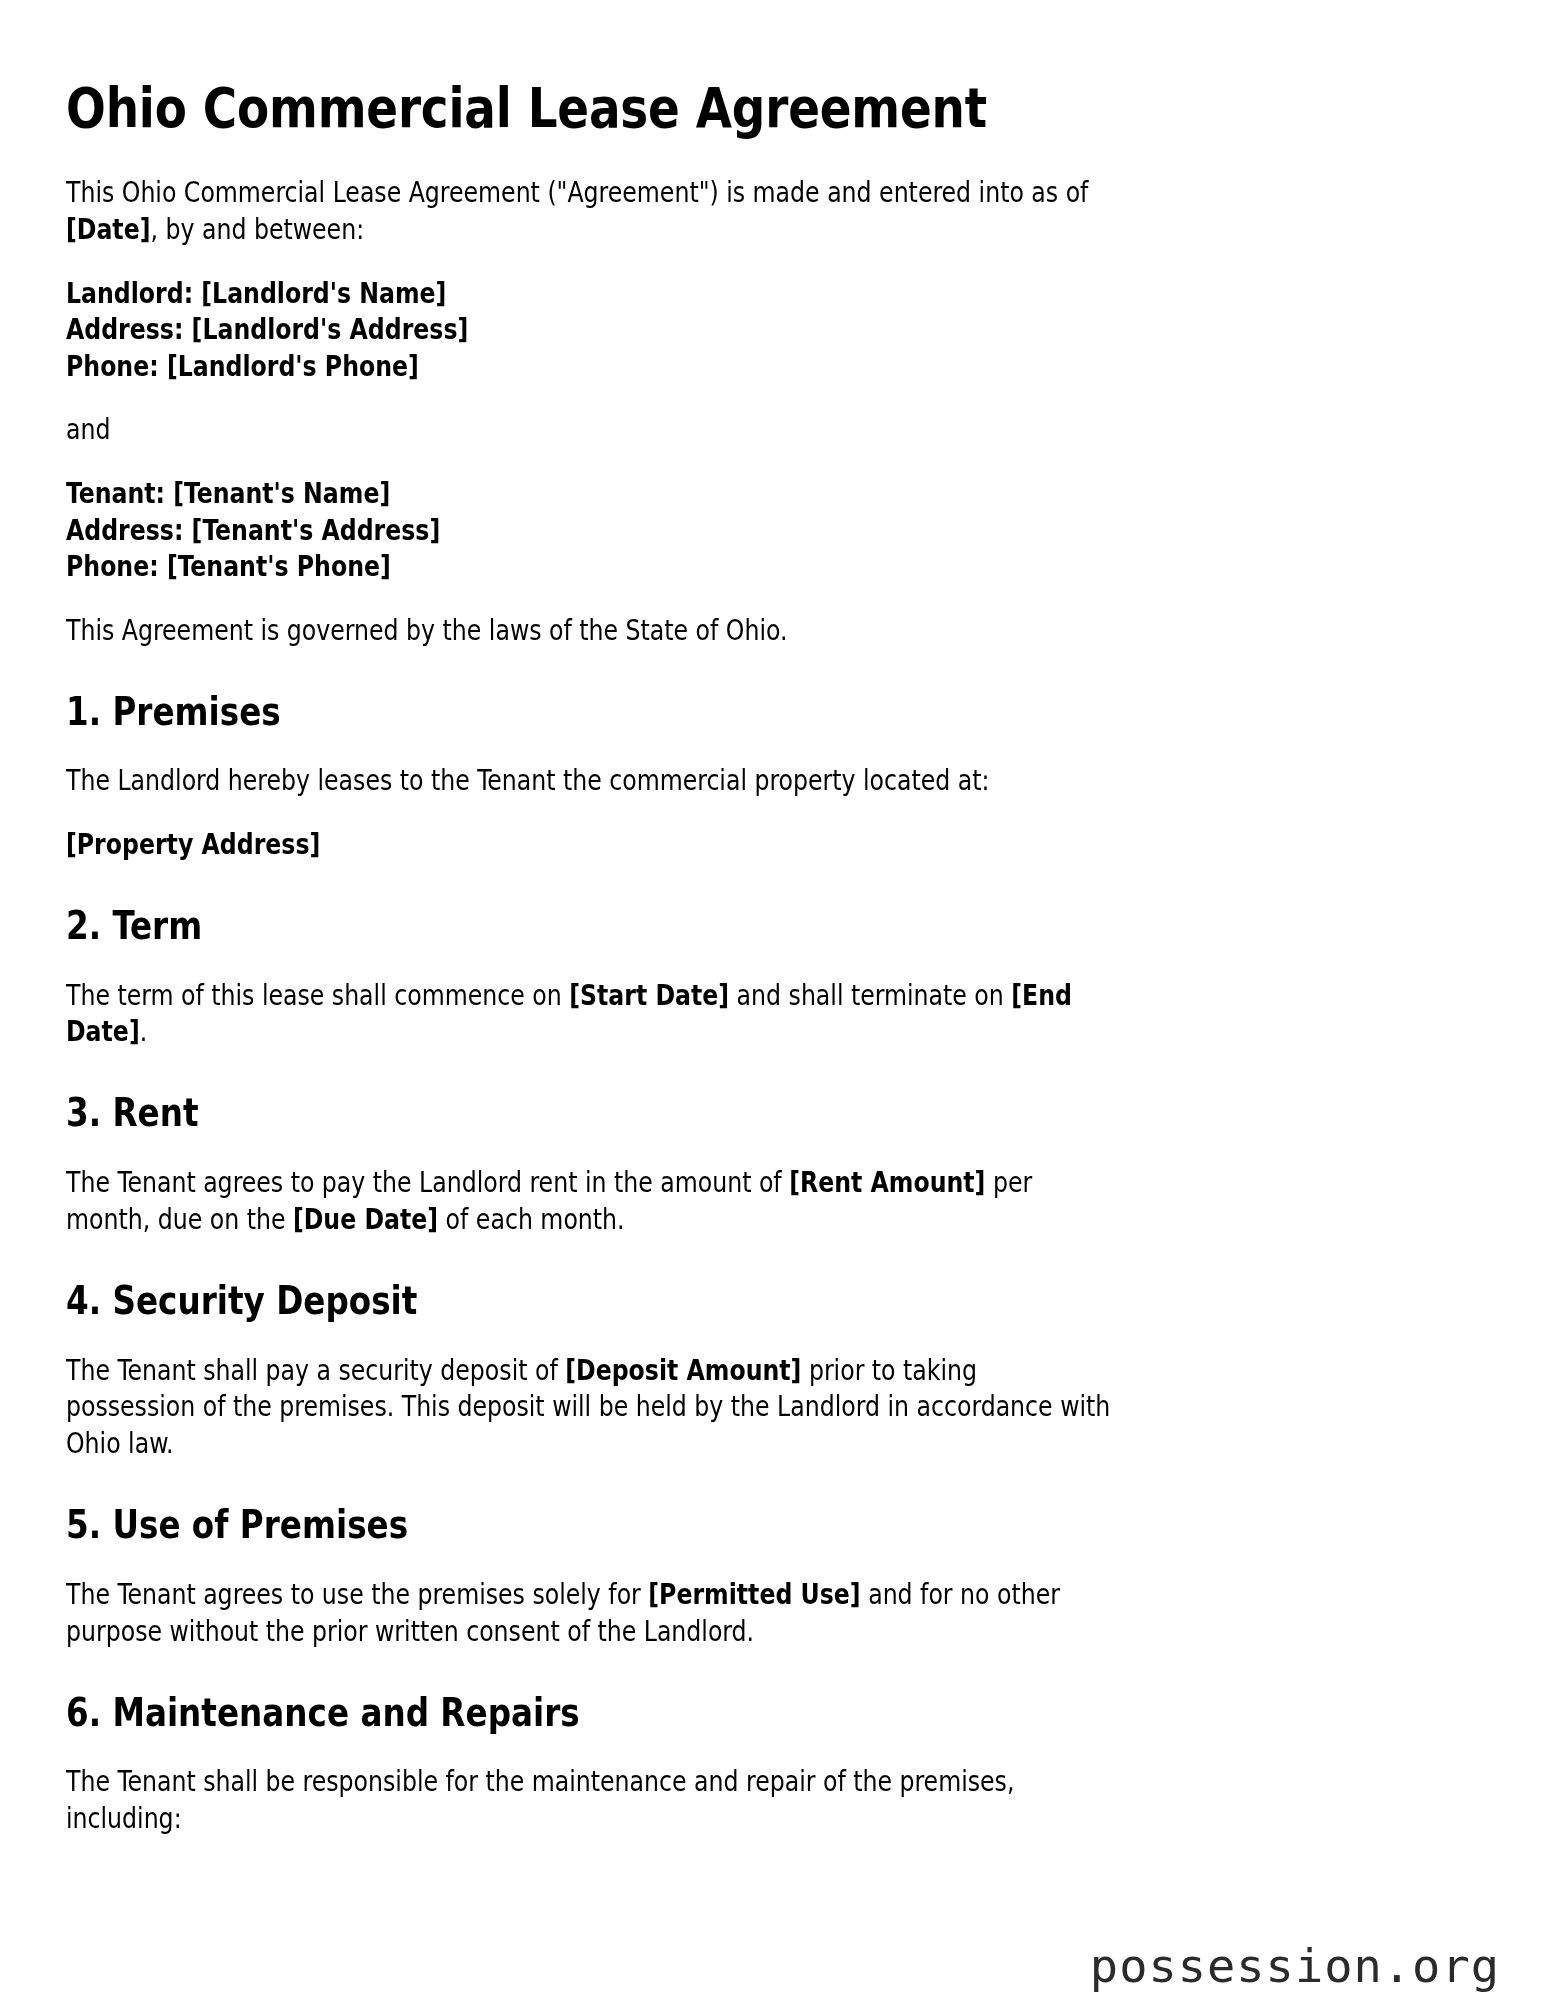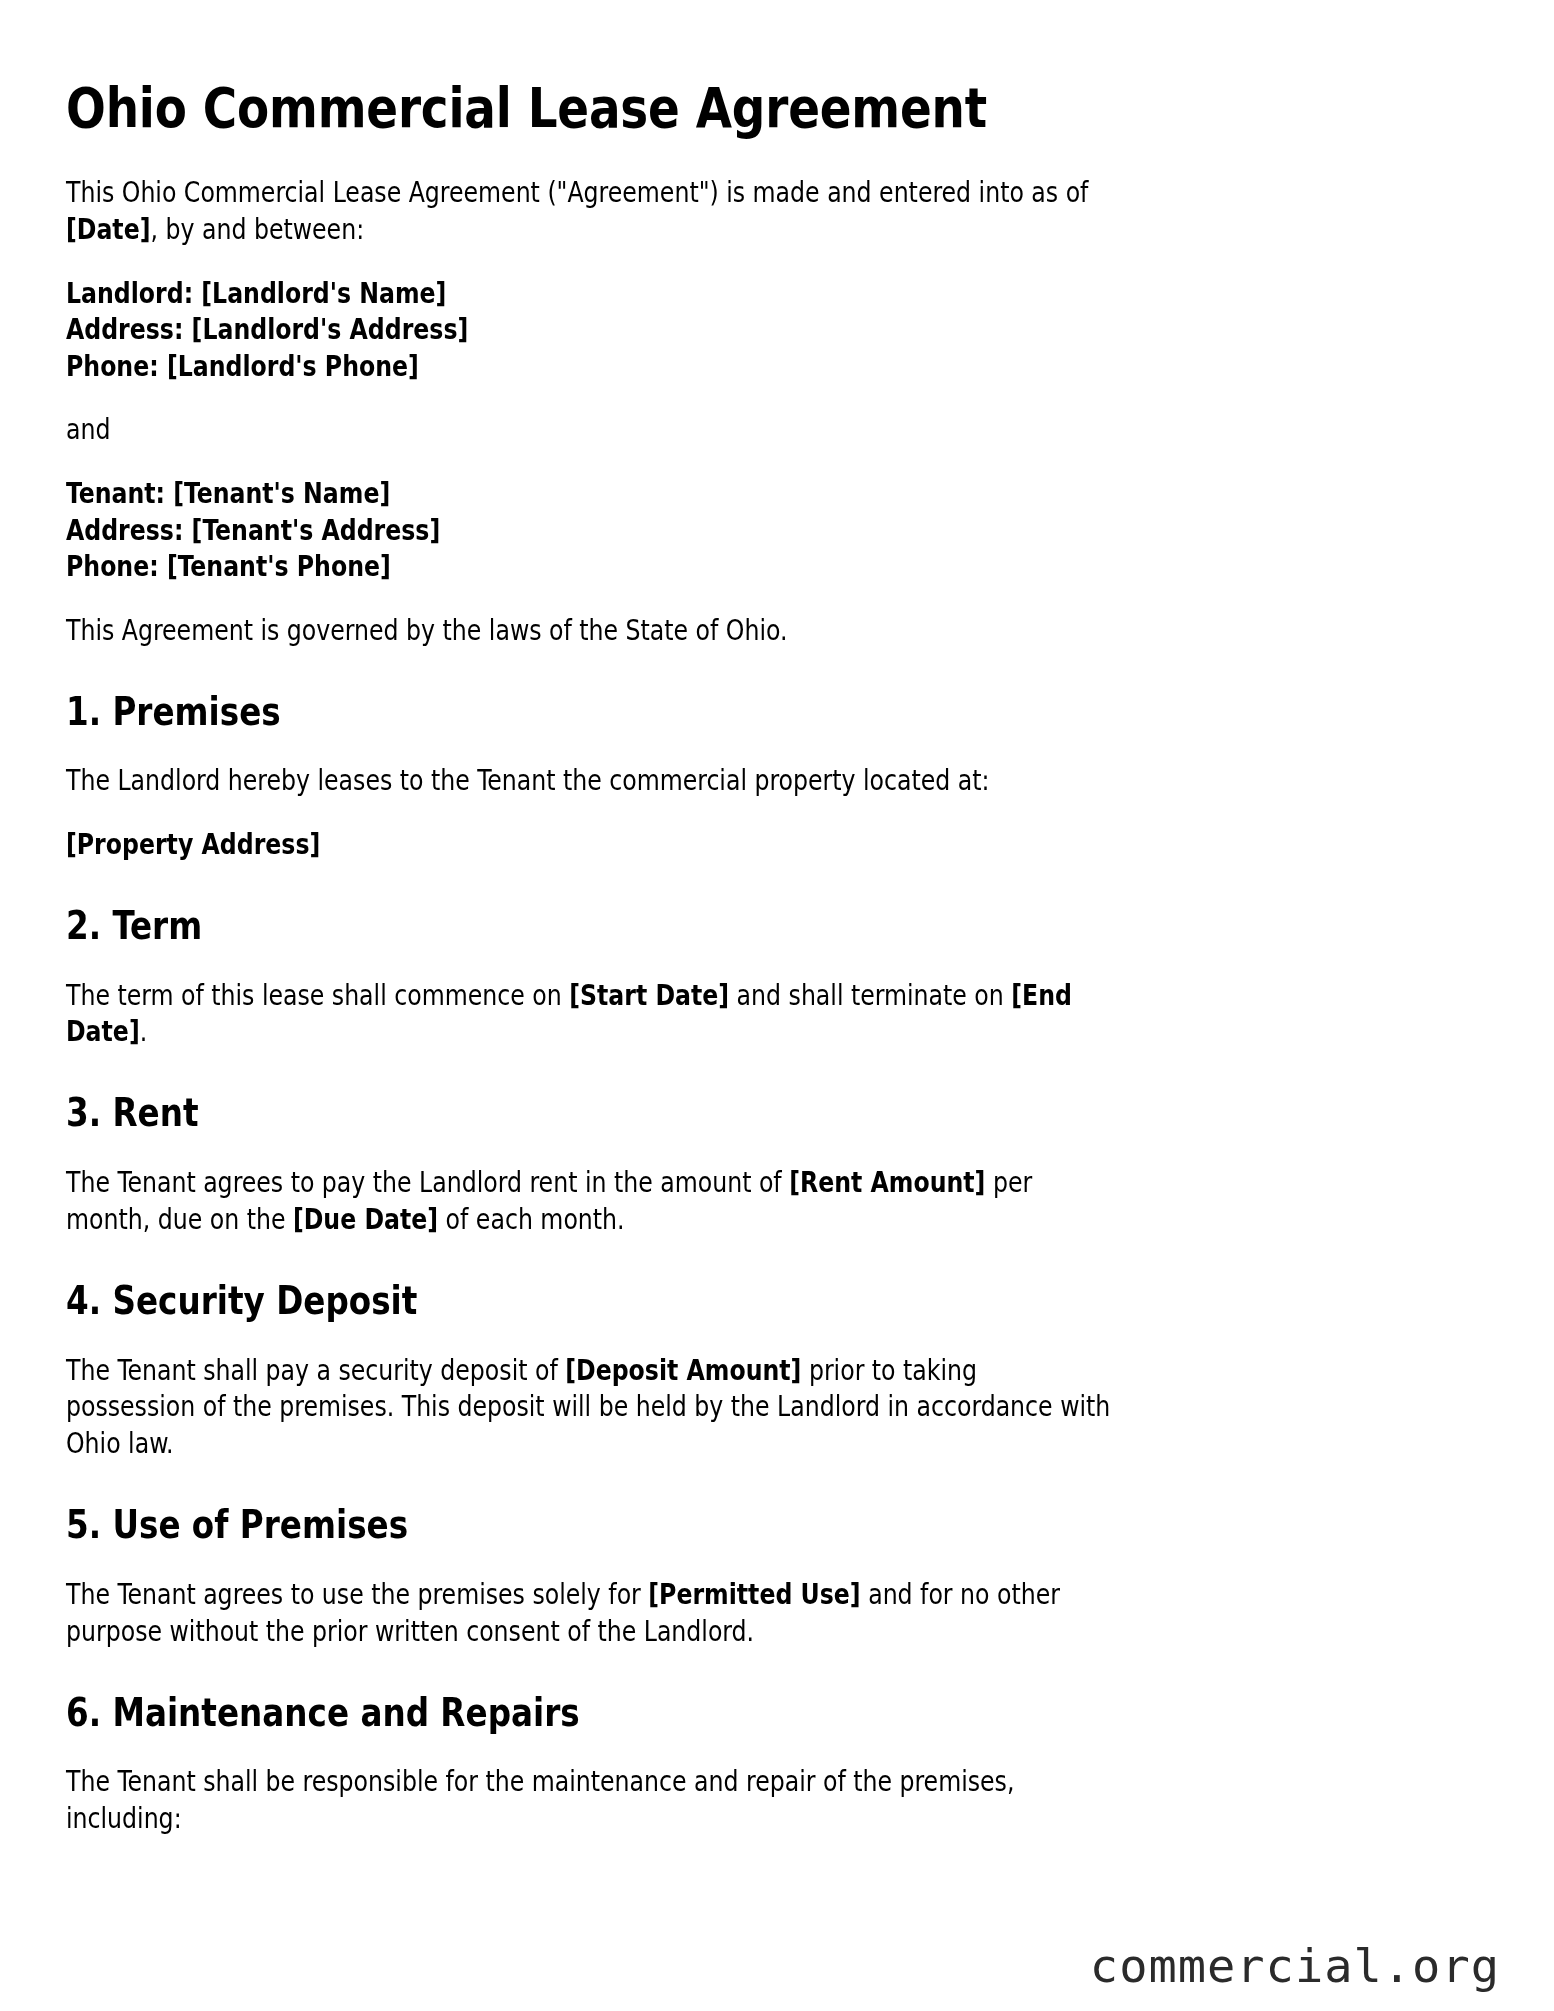--- a/index.html
+++ b/index.html
@@ -131,13 +131,13 @@
   <p class="para"><span>The Tenant shall pay a security deposit of </span><b>[Deposit Amount]</b><span> prior to taking possession of the premises. This deposit will be held by the Landlord in accordance with Ohio law.</span></p>
 
   <h2 class="section-head">5. Use of Premises</h2>
   <p class="para"><span>The Tenant agrees to use the premises solely for </span><b>[Permitted Use]</b><span> and for no other purpose without the prior written consent of the Landlord.</span></p>
 
   <h2 class="section-head">6. Maintenance and Repairs</h2>
   <p class="para">The Tenant shall be responsible for the maintenance and repair of the premises, including:</p>
 
 </div>
 
-<div class="watermark">commercial.org</div>
+<div class="watermark">possession.org</div>
 
 </body></html>

